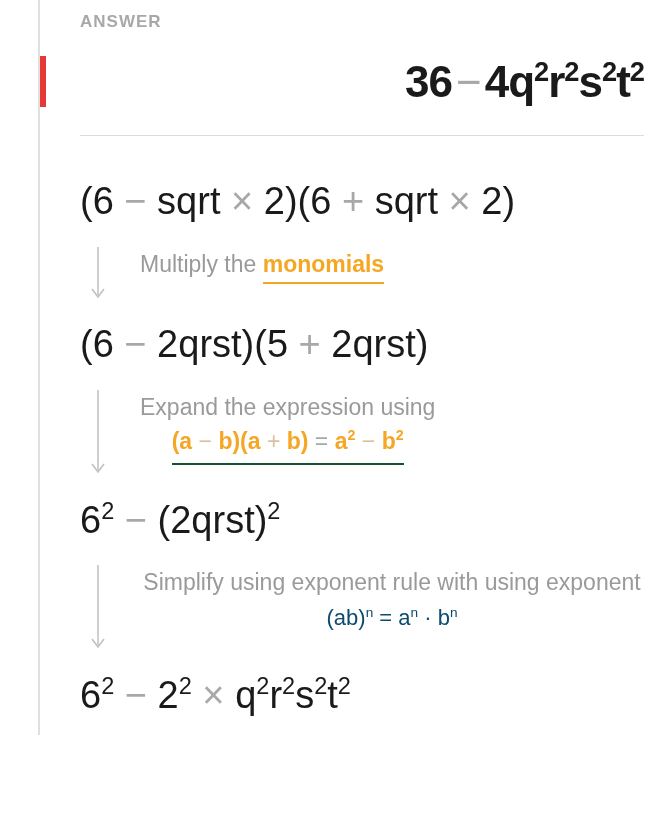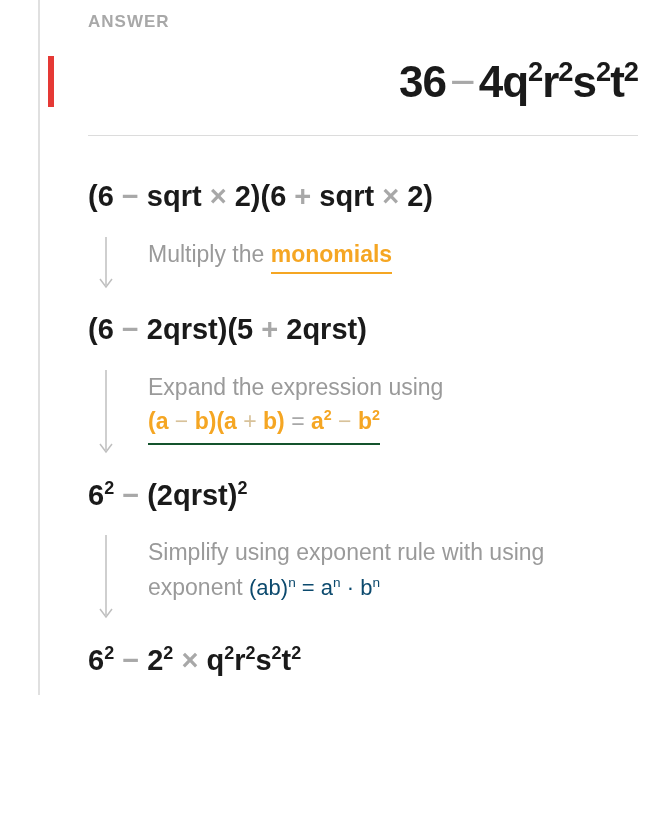--- a/index.html
+++ b/index.html
@@ -17,23 +17,22 @@
     .left-border {
       position: absolute;
       left: 38px;
       top: 0;
       bottom: 0;
       width: 2px;
       background: #e0e0e0;
     }
     .content {
       padding-left: 80px;
-      padding-right: 10px;
+      padding-right: 4px;
       padding-top: 12px;
-      margin-left: 8px;
     }
     .section-label {
       color: #a8a8a8;
       font-size: 17px;
       font-weight: 600;
       letter-spacing: 1px;
       margin-bottom: 24px;
     }
     .answer-block {
       position: relative;
@@ -61,23 +60,23 @@
     }
     .divider {
       border: none;
       border-top: 1px solid #dcdcdc;
       margin-bottom: 44px;
     }
     .step {
       margin-bottom: 0;
     }
     .step-expr {
-      font-size: 29px;
+      font-size: 38px;
       color: #1a1a1a;
-      font-weight: 700;
+      font-weight: 400;
       margin-bottom: 18px;
     }
     .step-expr .op {
       color: #a8a8a8;
     }
     .step-expl {
       display: flex;
       align-items: flex-start;
       margin-bottom: 20px;
       min-height: 60px;
@@ -92,20 +91,21 @@
     .arrow-svg {
       stroke: #bfbfbf;
       fill: none;
     }
     .expl-text {
       color: #9a9a9a;
       font-size: 23px;
       line-height: 1.5;
       padding-left: 24px;
       padding-top: 6px;
+      text-align: center;
     }
     .concept-link {
       color: #f5a623;
       font-weight: 600;
       border-bottom: 2px solid #f5a623;
       display: inline-block;
       padding-bottom: 1px;
     }
     .formula-link {
       border-bottom: 2px solid #14532d;

